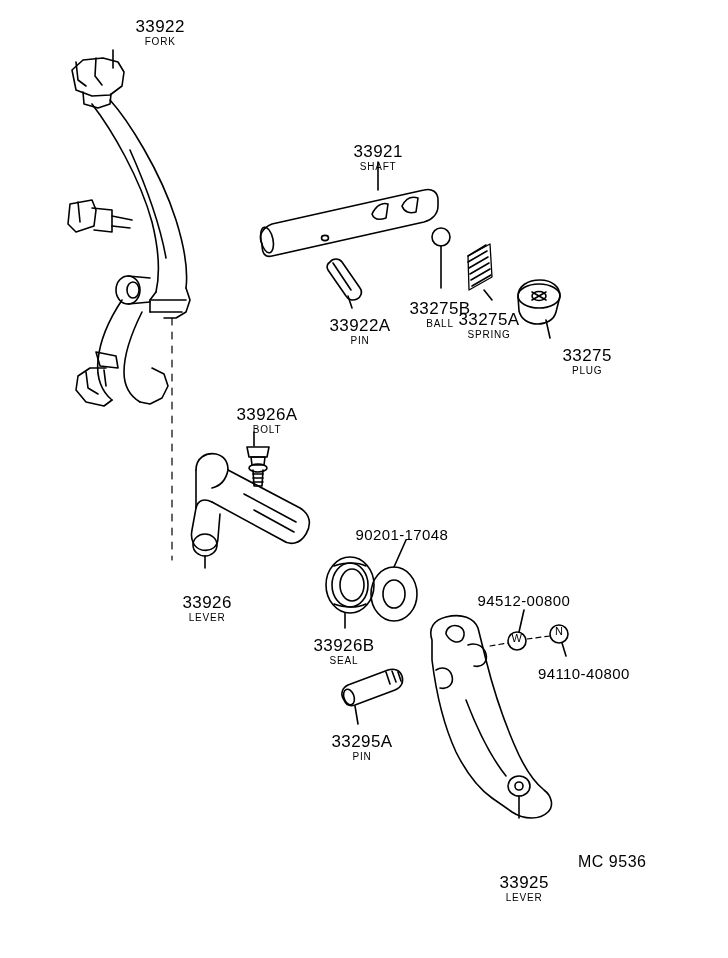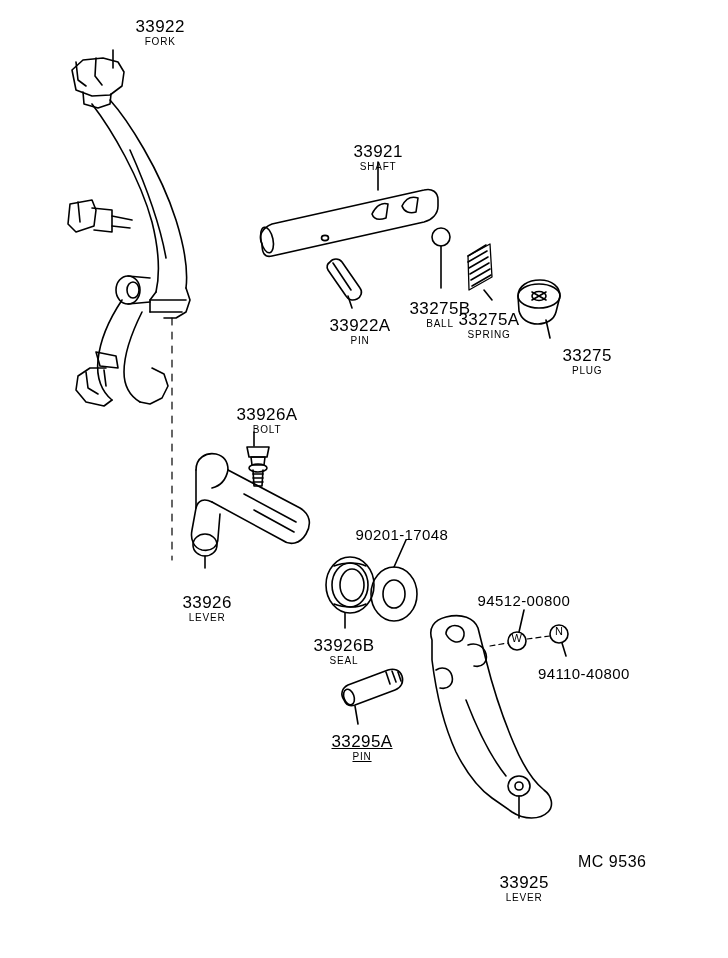--- a/index.html
+++ b/index.html
@@ -245,21 +245,21 @@
     <span class="desc">BOLT</span>
   </div>
   <div class="label" style="left: 182.5px; top: 594px;">
     <span class="part">33926</span>
     <span class="desc">LEVER</span>
   </div>
   <div class="label" style="left: 313.5px; top: 637px;">
     <span class="part">33926B</span>
     <span class="desc">SEAL</span>
   </div>
-  <div class="label" style="left: 331.5px; top: 733px; text-decoration: underline;">
+  <div class="label" style="left: 331.5px; top: 733px;">
     <span class="part">33295A</span>
     <span class="desc">PIN</span>
   </div>
   <div class="label" style="left: 487.5px; top: 874px; margin-left: 12px;">
     <span class="part">33925</span>
     <span class="desc">LEVER</span>
   </div>
 
   <div class="label plain" style="left: 355.5px; top: 527px;">
     <span class="part">90201-17048</span>

